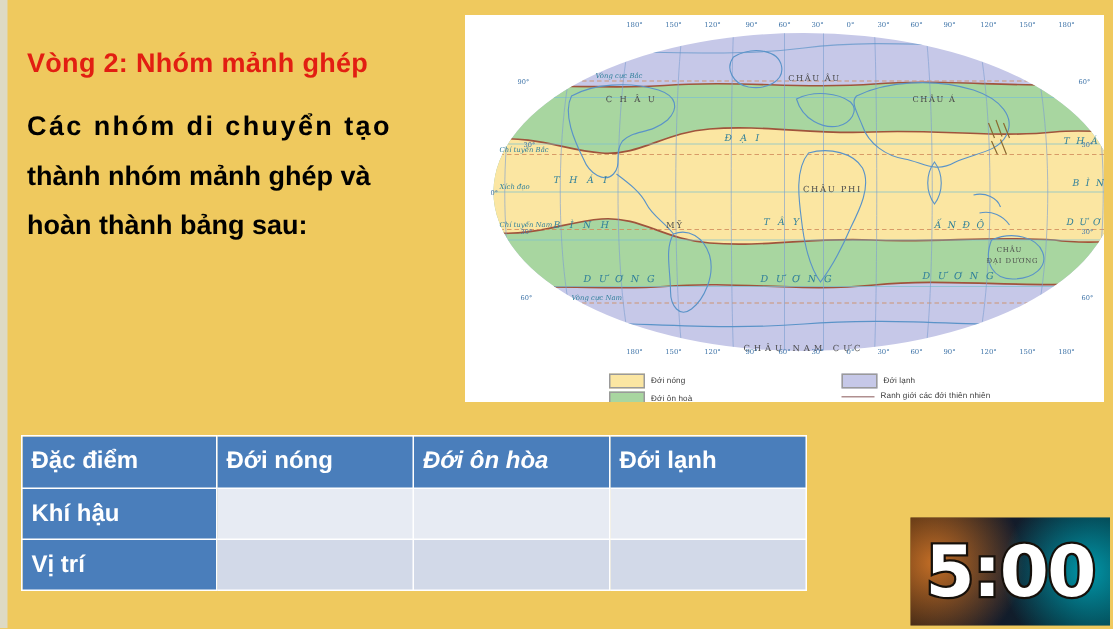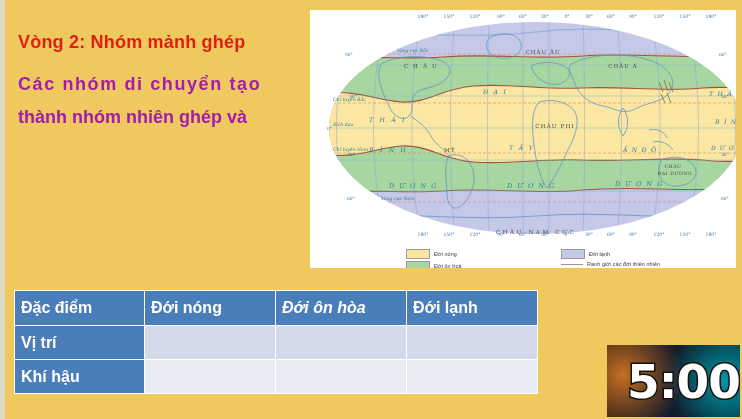--- a/index.html
+++ b/index.html
@@ -13,21 +13,21 @@
 
   
   .left-strip{position:absolute;left:0;top:0;width:5px;height:419px;background:#dedac4;}
 
   
   .txt-title{
     position:absolute;left:18px;top:32px;
     color:#e21e12;font-size:18px;font-weight:700;
     letter-spacing:.2px;white-space:nowrap;
   }
-  .txt-body{position:absolute;left:18px;top:68px;width:290px;color:#a21caf;}
+  .txt-body{position:absolute;left:18px;top:68px;width:290px;color:#000000;}
   .txt-body .ln{font-size:18px;font-weight:700;line-height:33px;white-space:nowrap;}
   .txt-body .ln.sp{letter-spacing:1.6px;}
 
   
   .map-panel{
     position:absolute;left:310px;top:10px;width:426px;height:258px;
     background:#ffffff;overflow:hidden;
   }
   .map-stage{position:absolute;left:13px;top:0;width:426px;height:228px;overflow:hidden;}
   .map-svg{display:block;width:426px;height:228px;}
@@ -53,40 +53,41 @@
   .tbl .cell-b{background:#e7ebf3;}
   .c1{width:117px;} .c2{width:118px;} .c3{width:118px;font-style:italic;} .c4{width:118px;}
 
   
   .timer{
     position:absolute;left:607px;top:345px;width:133px;height:72px;
     background:
       radial-gradient(circle at 88% 50%, rgba(0,170,190,.85) 0%, rgba(0,120,150,0) 46%),
       radial-gradient(circle at 12% 42%, rgba(214,120,40,.9) 0%, rgba(150,80,20,0) 48%),
       linear-gradient(100deg,#23160c 0%,#141b2a 46%,#07232e 78%,#05333c 100%);
-    display:flex;align-items:center;justify-content:flex-end;overflow:hidden;
+    display:flex;align-items:center;justify-content:center;overflow:hidden;
   }
   .timer-txt{
     font-family:"DejaVu Sans",sans-serif;
     font-size:47px;font-weight:700;color:#ffffff;letter-spacing:-1px;line-height:1;
     -webkit-text-stroke:3px #16100a;paint-order:stroke fill;
   }
 </style>
 </head>
 <body>
 
 <div id="slide">
 
   <div class="left-strip"></div>
 
   <div class="txt-title">Vòng 2: Nhóm mảnh ghép</div>
 
   <div class="txt-body">
     <div class="ln sp">Các nhóm di chuyển tạo</div>
-    <div class="ln">thành nhóm nhiên ghép và</div>
+    <div class="ln">thành nhóm mảnh ghép và</div>
+    <div class="ln">hoàn thành bảng sau:</div>
   </div>
 
   <div class="map-panel">
 
     <div class="map-stage">
       <svg class="map-svg" viewBox="0 0 426 228" preserveAspectRatio="none">
         <defs>
           <clipPath id="globe">
             <ellipse cx="213" cy="118" rx="207" ry="106"></ellipse>
           </clipPath>
@@ -273,31 +274,31 @@
 
   <table class="tbl">
     <tbody>
         <tr class="hdr">
       <td class="c1">Đặc điểm</td>
       <td class="c2">Đới nóng</td>
       <td class="c3">Đới ôn hòa</td>
       <td class="c4">Đới lạnh</td>
     </tr>
     <tr>
+      <td class="c1 rowhdr">Khí hậu</td>
+      <td class="c2 cell-b"></td>
+      <td class="c3 cell-b"></td>
+      <td class="c4 cell-b"></td>
+    </tr>
+    <tr>
       <td class="c1 rowhdr">Vị trí</td>
       <td class="c2 cell-a"></td>
       <td class="c3 cell-a"></td>
       <td class="c4 cell-a"></td>
     </tr>
-    <tr>
-      <td class="c1 rowhdr">Khí hậu</td>
-      <td class="c2 cell-b"></td>
-      <td class="c3 cell-b"></td>
-      <td class="c4 cell-b"></td>
-    </tr>
   </tbody>
     </table>
 
   <div class="timer">
     <span class="timer-txt">5:00</span>
   </div>
 
 </div>
 
 </body></html>

